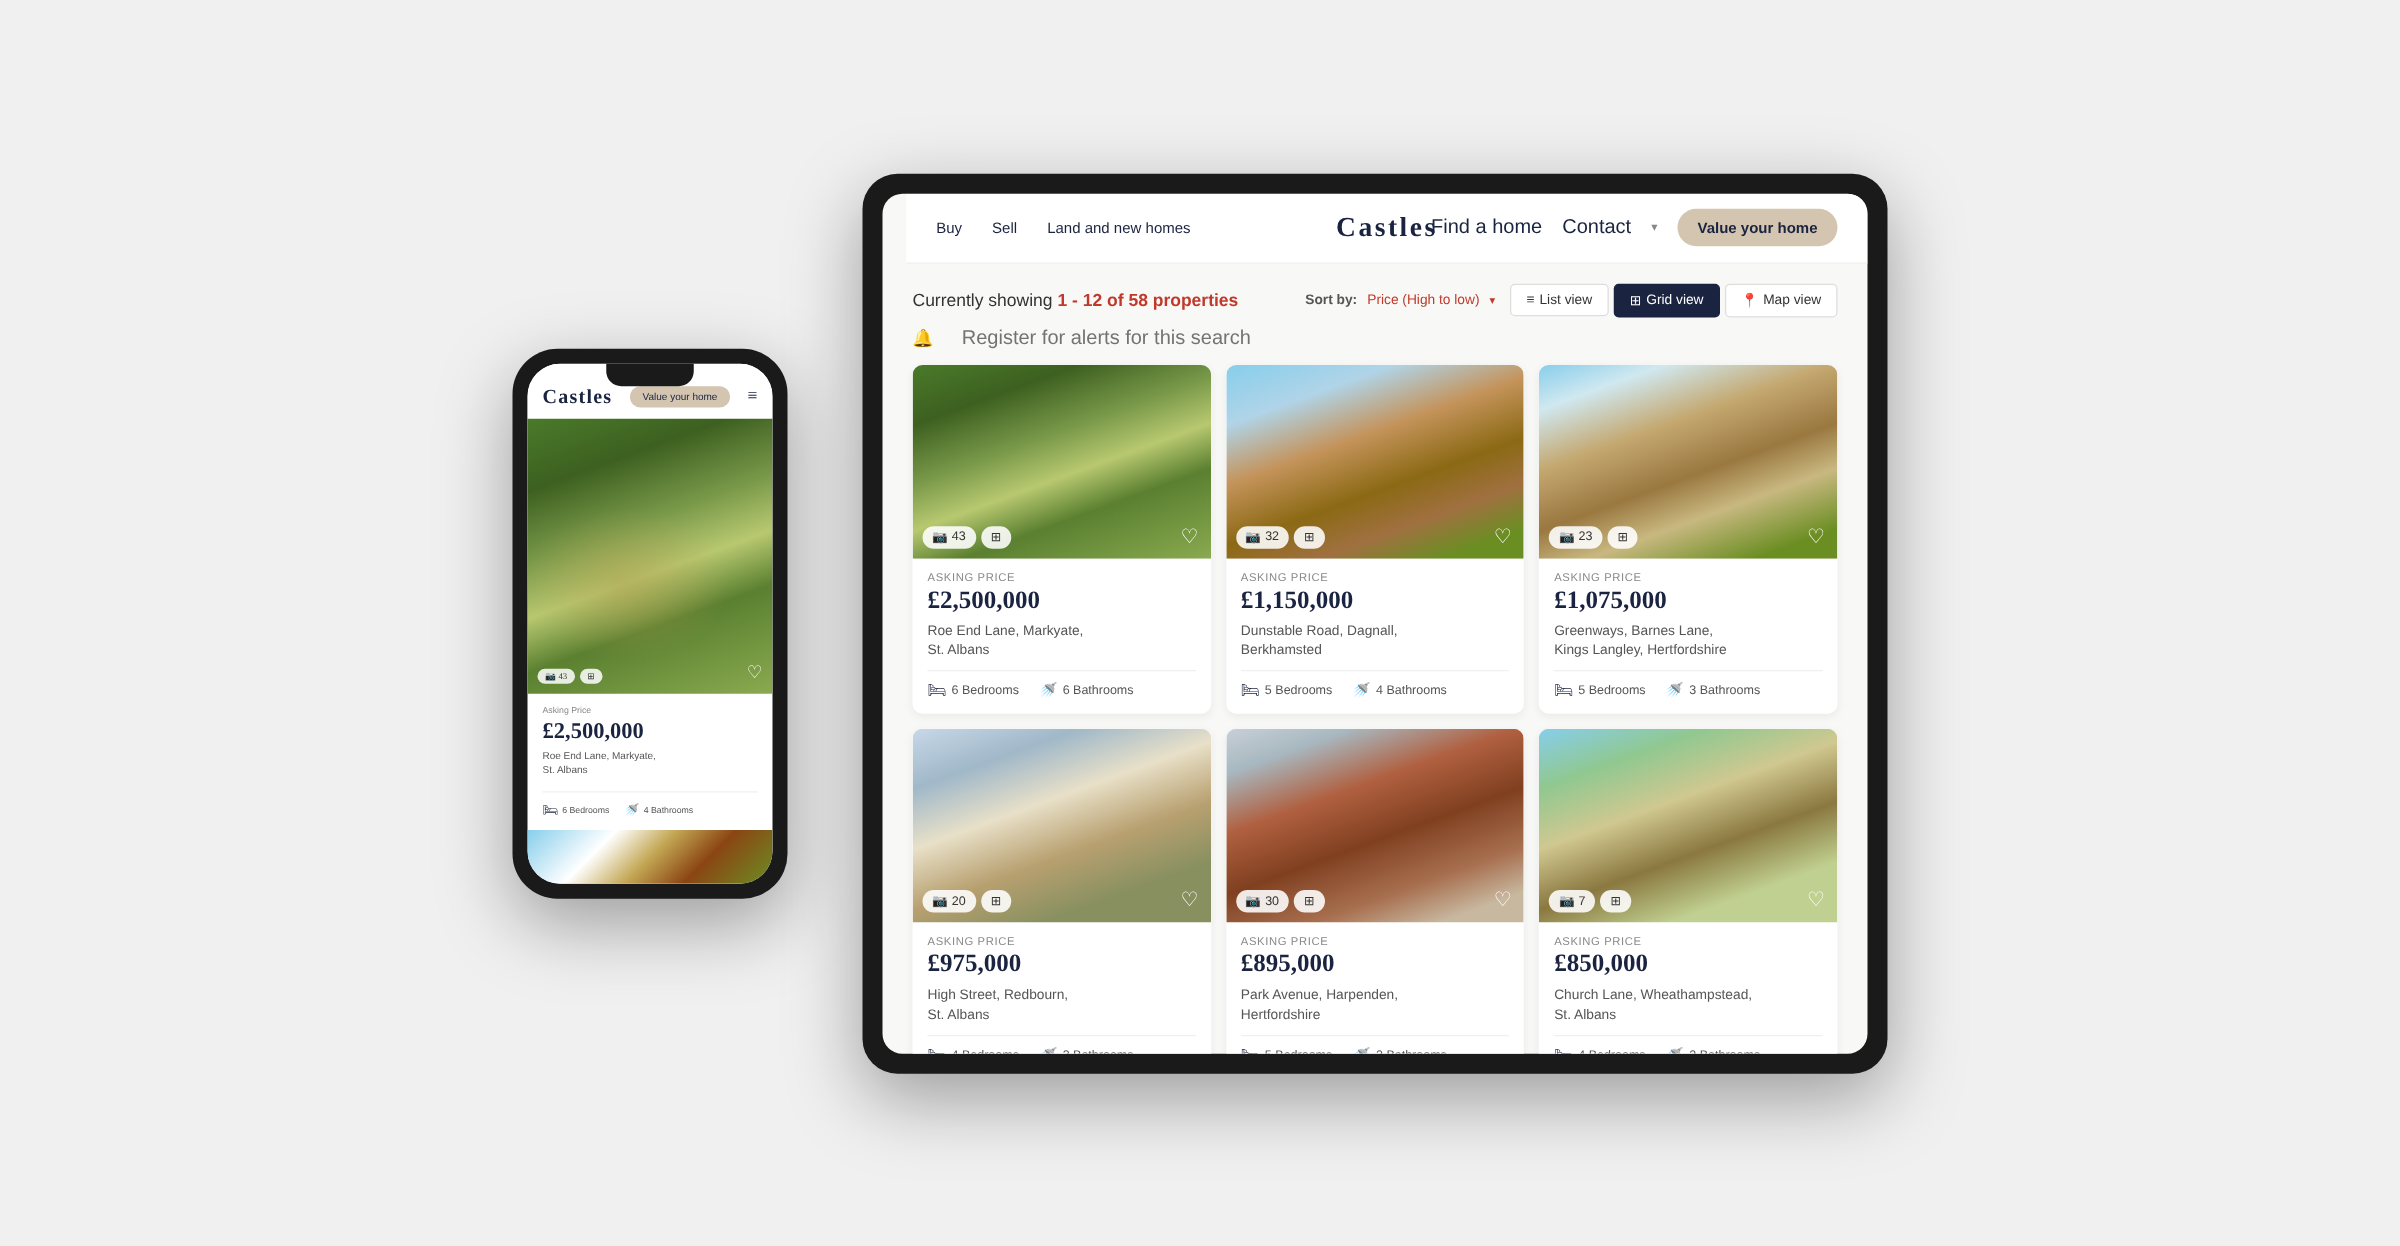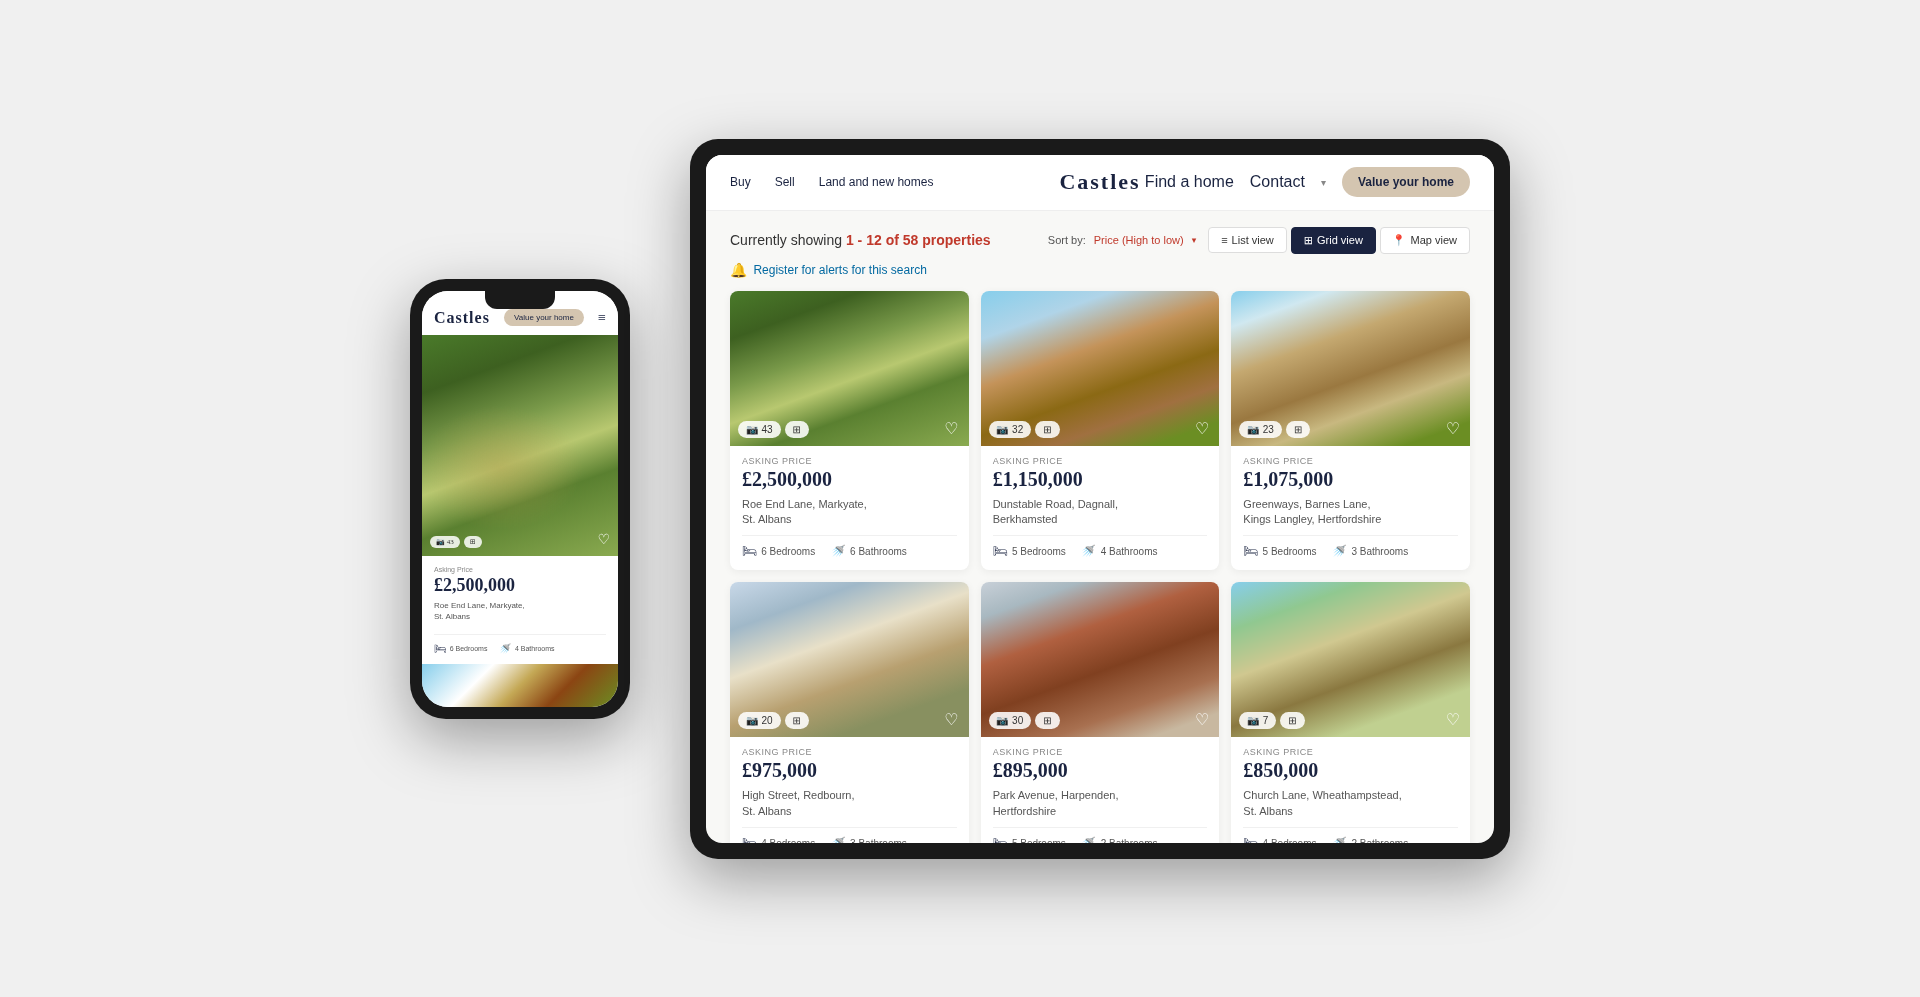--- a/index.html
+++ b/index.html
@@ -266,20 +266,21 @@
     }
     .tablet-sort-area {
       display: flex;
       align-items: center;
       gap: 8px;
     }
     .tablet-sort-label {
       font-size: 11px;
       color: #555;
       font-family: sans-serif;
+      font-weight: bold;
     }
     .tablet-sort-select {
       font-size: 11px;
       color: #c0392b;
       font-family: sans-serif;
       border: none;
       background: transparent;
       cursor: pointer;
     }
     .tablet-view-btns {
@@ -309,23 +310,24 @@
       display: flex;
       align-items: center;
       gap: 6px;
       margin-bottom: 12px;
     }
     .alert-bell {
       color: #e67e22;
       font-size: 14px;
     }
     .alert-text {
-      font-size: 12px;
-      color: #0369a1;
-      font-family: sans-serif;
+      font-size: 16px;
+      color: #737373;
+      font-family: sans-serif;
+      margin-left: 16px;
     }
 
     
     .property-grid {
       display: grid;
       grid-template-columns: repeat(3, 1fr);
       gap: 12px;
       flex: 1;
     }
     .property-card {
@@ -496,21 +498,21 @@
 
       <div class="phone-second-img"></div>
     </div>
   </div>
 </div>
 
 <div class="tablet-wrapper">
   <div class="tablet-frame">
     <div class="tablet-screen">
 
-      <div class="tablet-nav" style="position:relative;">
+      <div class="tablet-nav" style="position:relative;margin-left:19px;">
         <div class="tablet-nav-left">
           <a class="tablet-nav-link">Buy</a>
           <a class="tablet-nav-link">Sell</a>
           <a class="tablet-nav-link">Land and new homes</a>
         </div>
         <div class="tablet-logo">Castles</div>
         <div class="tablet-nav-right">
           <a class="tablet-nav-link-right">Find a home</a>
           <a class="tablet-nav-link-right">Contact</a>
           <span style="font-size:10px;color:#888;">▾</span>

